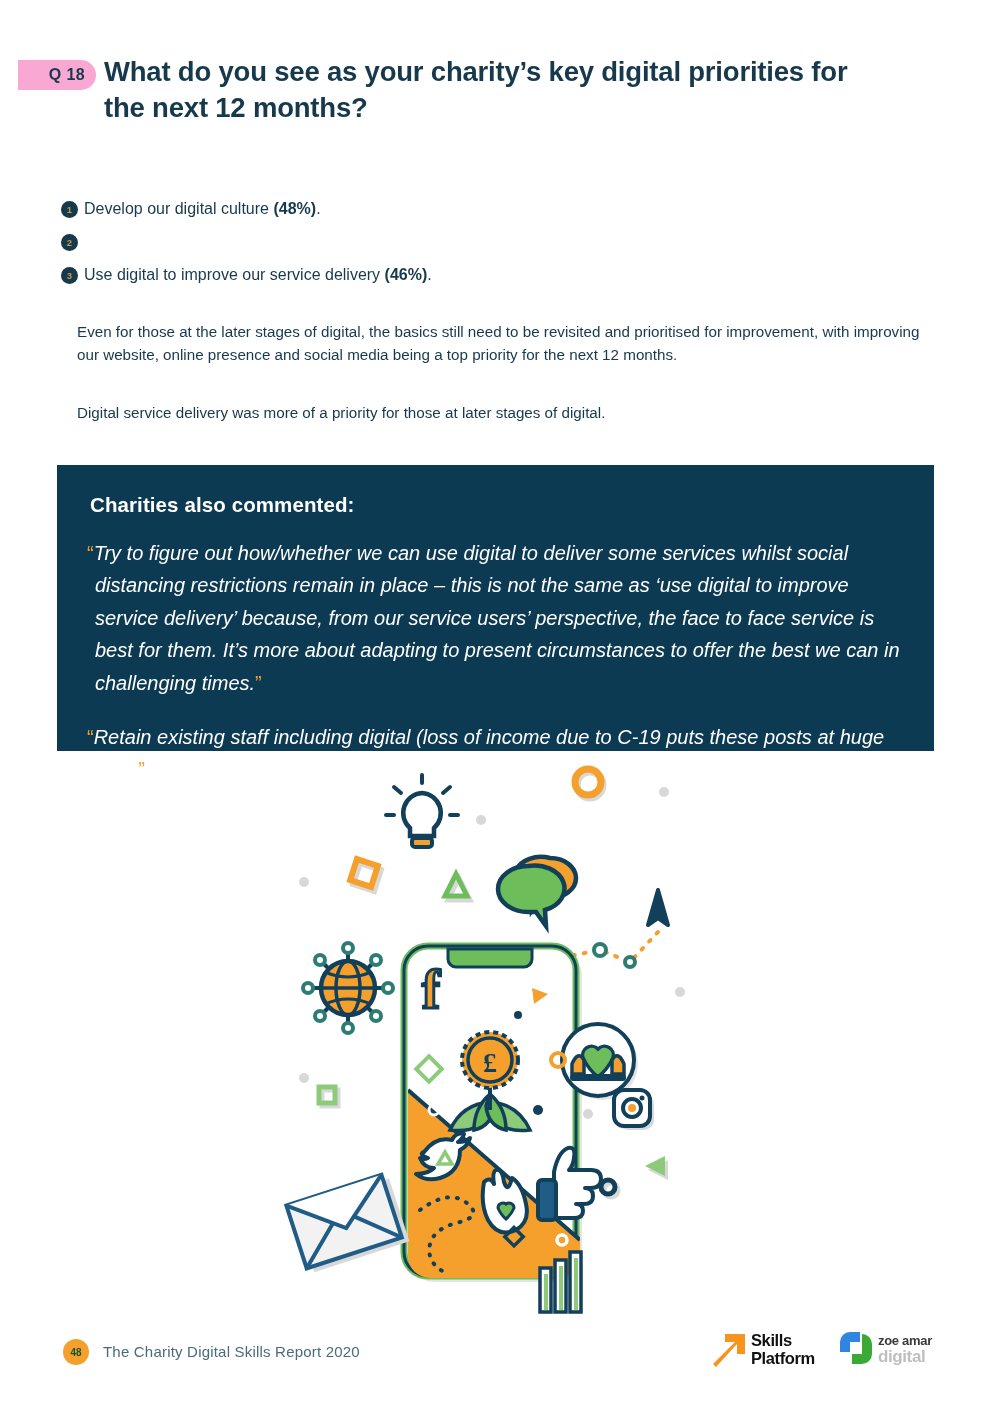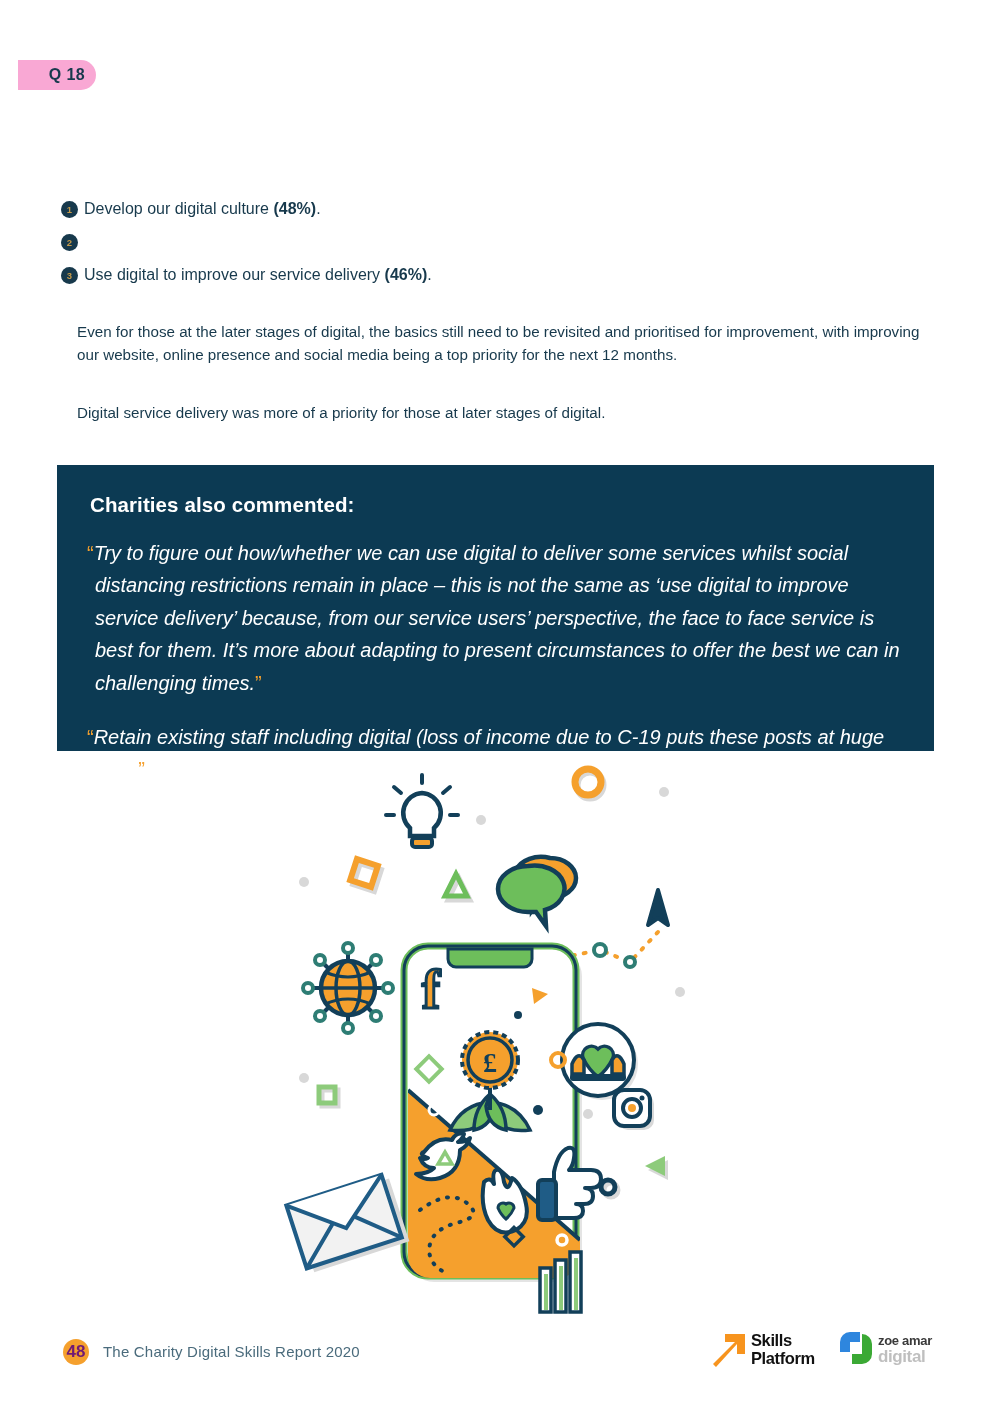--- a/index.html
+++ b/index.html
@@ -150,22 +150,22 @@
 
   
   .pg-badge {
     position: absolute;
     left: 63px;
     top: 1339px;
     width: 26px;
     height: 26px;
     border-radius: 50%;
     background: #F5A02D;
-    color: #701a75;
-    font-size: 17px;
+    color: #14532d;
+    font-size: 10px;
     font-weight: bold;
     display: flex;
     align-items: center;
     justify-content: center;
   }
   .footer-title {
     position: absolute;
     left: 103px;
     top: 1343px;
     font-size: 15px;
@@ -214,20 +214,21 @@
     color: #BFBFBF;
     letter-spacing: -.4px;
   }
 </style>
 </head>
 <body>
 
 <div class="page">
 
   <div class="q-badge">Q 18</div>
+  <div class="q-title">What do you see as your charity’s key digital priorities for the next 12 months?</div>
 
 
   <div class="pri-list">
     <div class="pri-item">
       <span class="pri-num">1</span>
       <span class="pri-text"><span>Develop our digital culture </span><b>(48%)</b><span>.</span></span>
     </div>
     <div class="pri-item">
       <span class="pri-num">2</span>
     </div>

